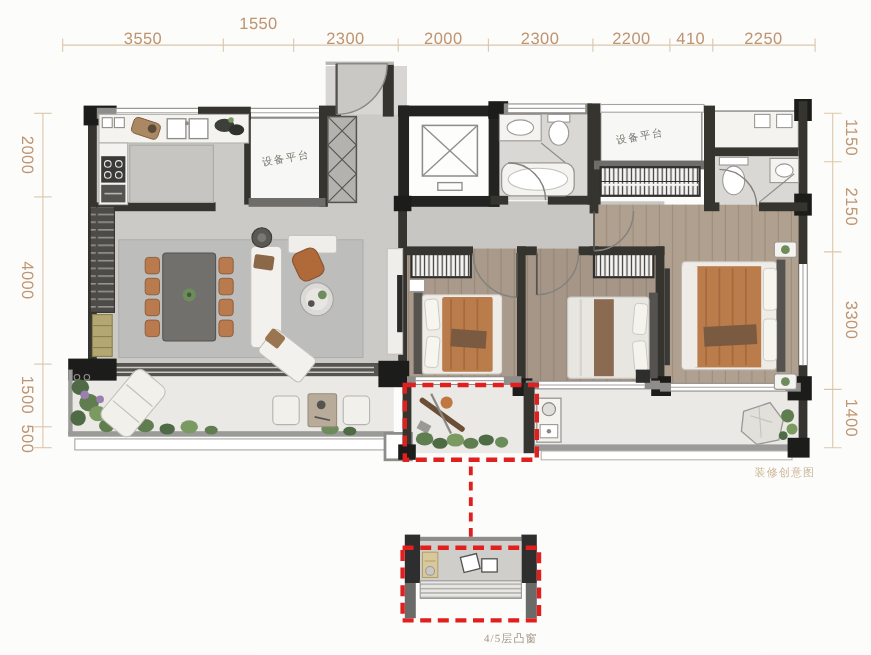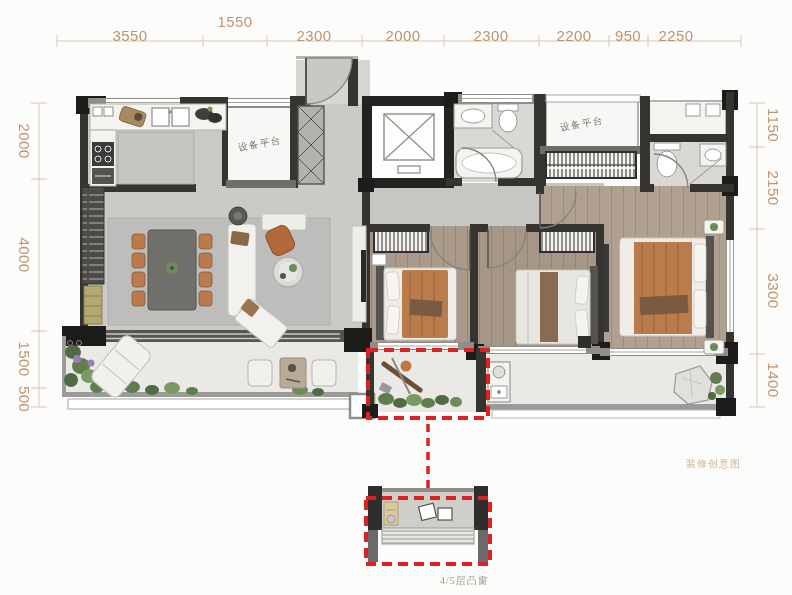--- a/index.html
+++ b/index.html
@@ -5,21 +5,21 @@
   html,body{margin:0;padding:0;background:#ffffff;}
   .stage{position:relative;width:792px;height:595px;background:#fcfcfb;
          font-family:"Liberation Sans", sans-serif;overflow:hidden;}
   .stage svg{position:absolute;left:0;top:0;}
   .dim{position:absolute;color:#bf9470;font-size:15px;letter-spacing:.4px;white-space:nowrap;}
   .dim.h{transform:translateX(-50%);}
   .dim.v{writing-mode:vertical-rl;transform:translateY(-50%);}
   .room-label{position:absolute;color:#7a786f;font-size:9.5px;letter-spacing:1.5px;
               transform:rotate(-10deg);white-space:nowrap;}
   .note{position:absolute;color:#a59787;font-size:10px;letter-spacing:1px;white-space:nowrap;font-family:Liberation Serif, serif;}
-  .watermark{position:absolute;color:#ccb597;font-size:10px;letter-spacing:1px;white-space:nowrap;margin-top:34px;}
+  .watermark{position:absolute;color:#ccb597;font-size:10px;letter-spacing:1px;white-space:nowrap;}
 </style>
 </head>
 <body>
 
 <div class="stage">
 
 <svg width="792" height="595" viewBox="0 0 792 595">
   <defs>
     <pattern id="hangers" width="4" height="28" patternUnits="userSpaceOnUse">
       <rect width="4" height="28" fill="#f5f4f1"></rect>
@@ -445,22 +445,22 @@
     <rect x="366" y="498" width="124" height="66" stroke-width="4" stroke-dasharray="10 6"></rect>
   </g>
 </svg>
 
 <span class="dim h" style="left:130px;top:27px">3550</span>
 <span class="dim h" style="left:235px;top:13px">1550</span>
 <span class="dim h" style="left:314px;top:27px">2300</span>
 <span class="dim h" style="left:403px;top:27px">2000</span>
 <span class="dim h" style="left:491px;top:27px">2300</span>
 <span class="dim h" style="left:574px;top:27px">2200</span>
-<span class="dim h" style="left:628px;top:27px">950</span>
-<span class="dim h" style="left:676px;top:27px">2250</span>
+<span class="dim h" style="left:628px;top:27px">410</span>
+<span class="dim h" style="left:694px;top:27px">2250</span>
 
 <span class="dim v" style="left:16px;top:141px">2000</span>
 <span class="dim v" style="left:16px;top:255px">4000</span>
 <span class="dim v" style="left:16px;top:359px">1500</span>
 <span class="dim v" style="left:16px;top:399px">500</span>
 
 <span class="dim v" style="left:765px;top:125px">1150</span>
 <span class="dim v" style="left:765px;top:188px">2150</span>
 <span class="dim v" style="left:765px;top:291px">3300</span>
 <span class="dim v" style="left:765px;top:380px">1400</span>

